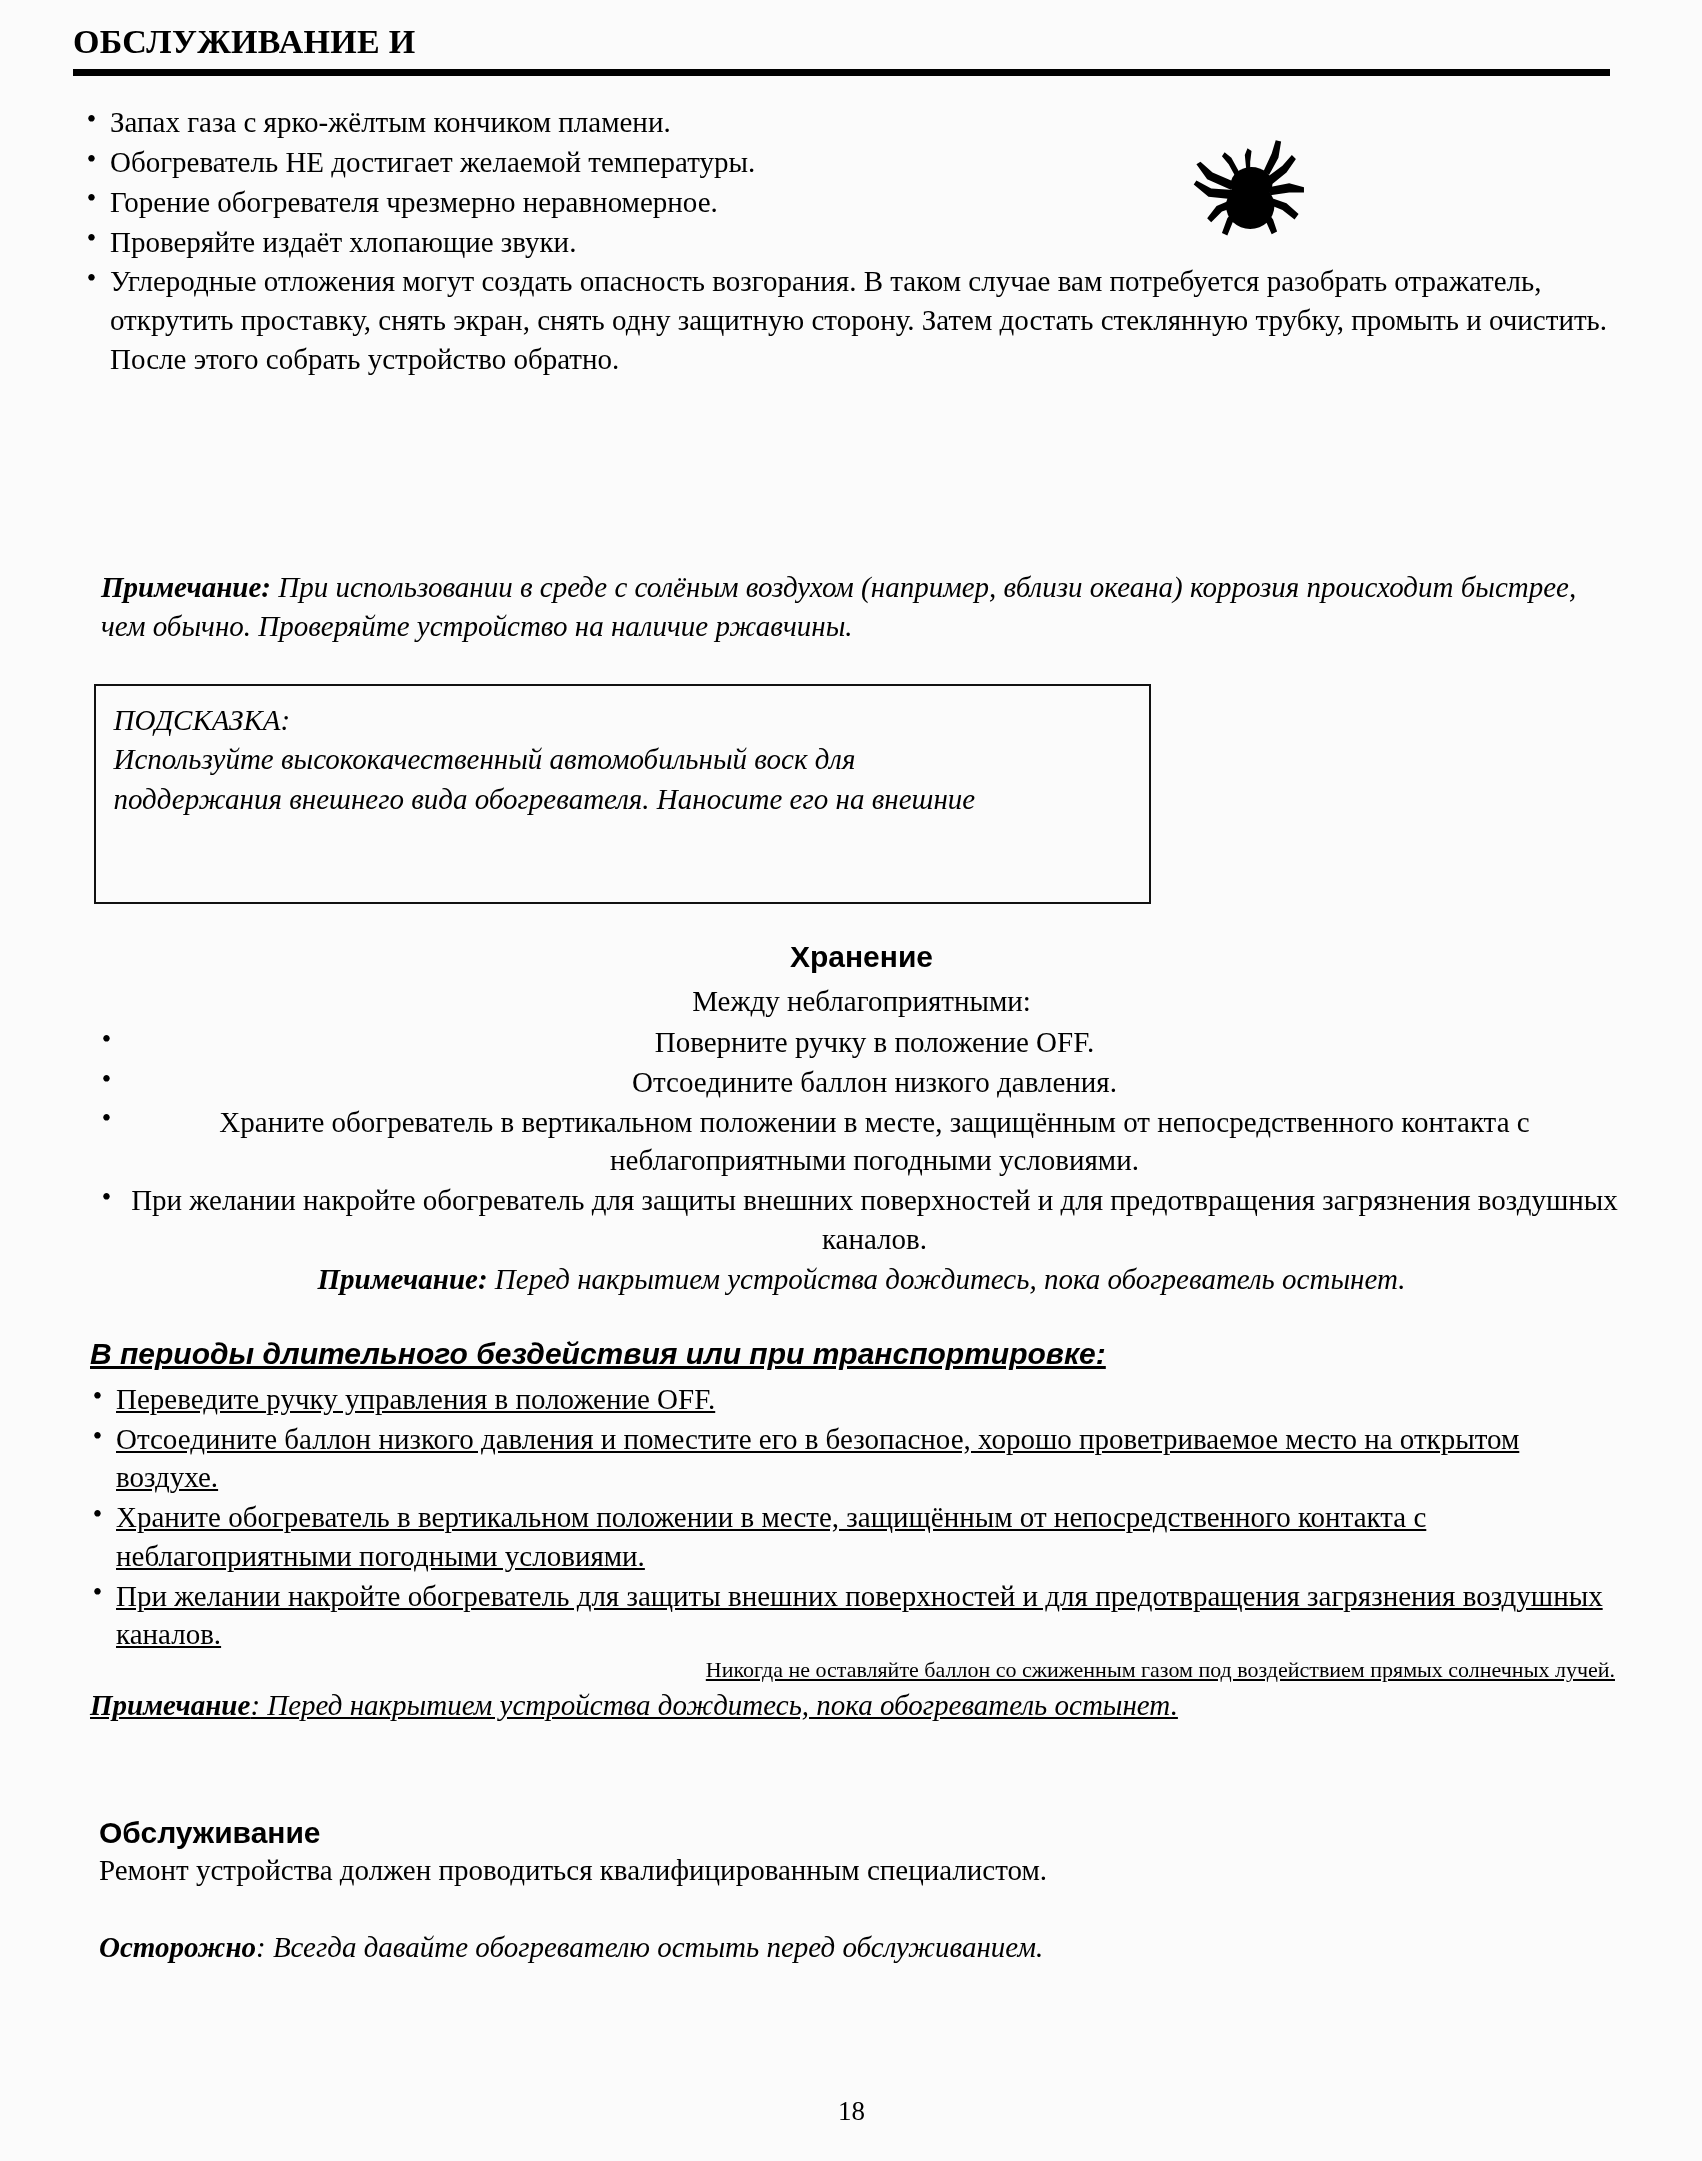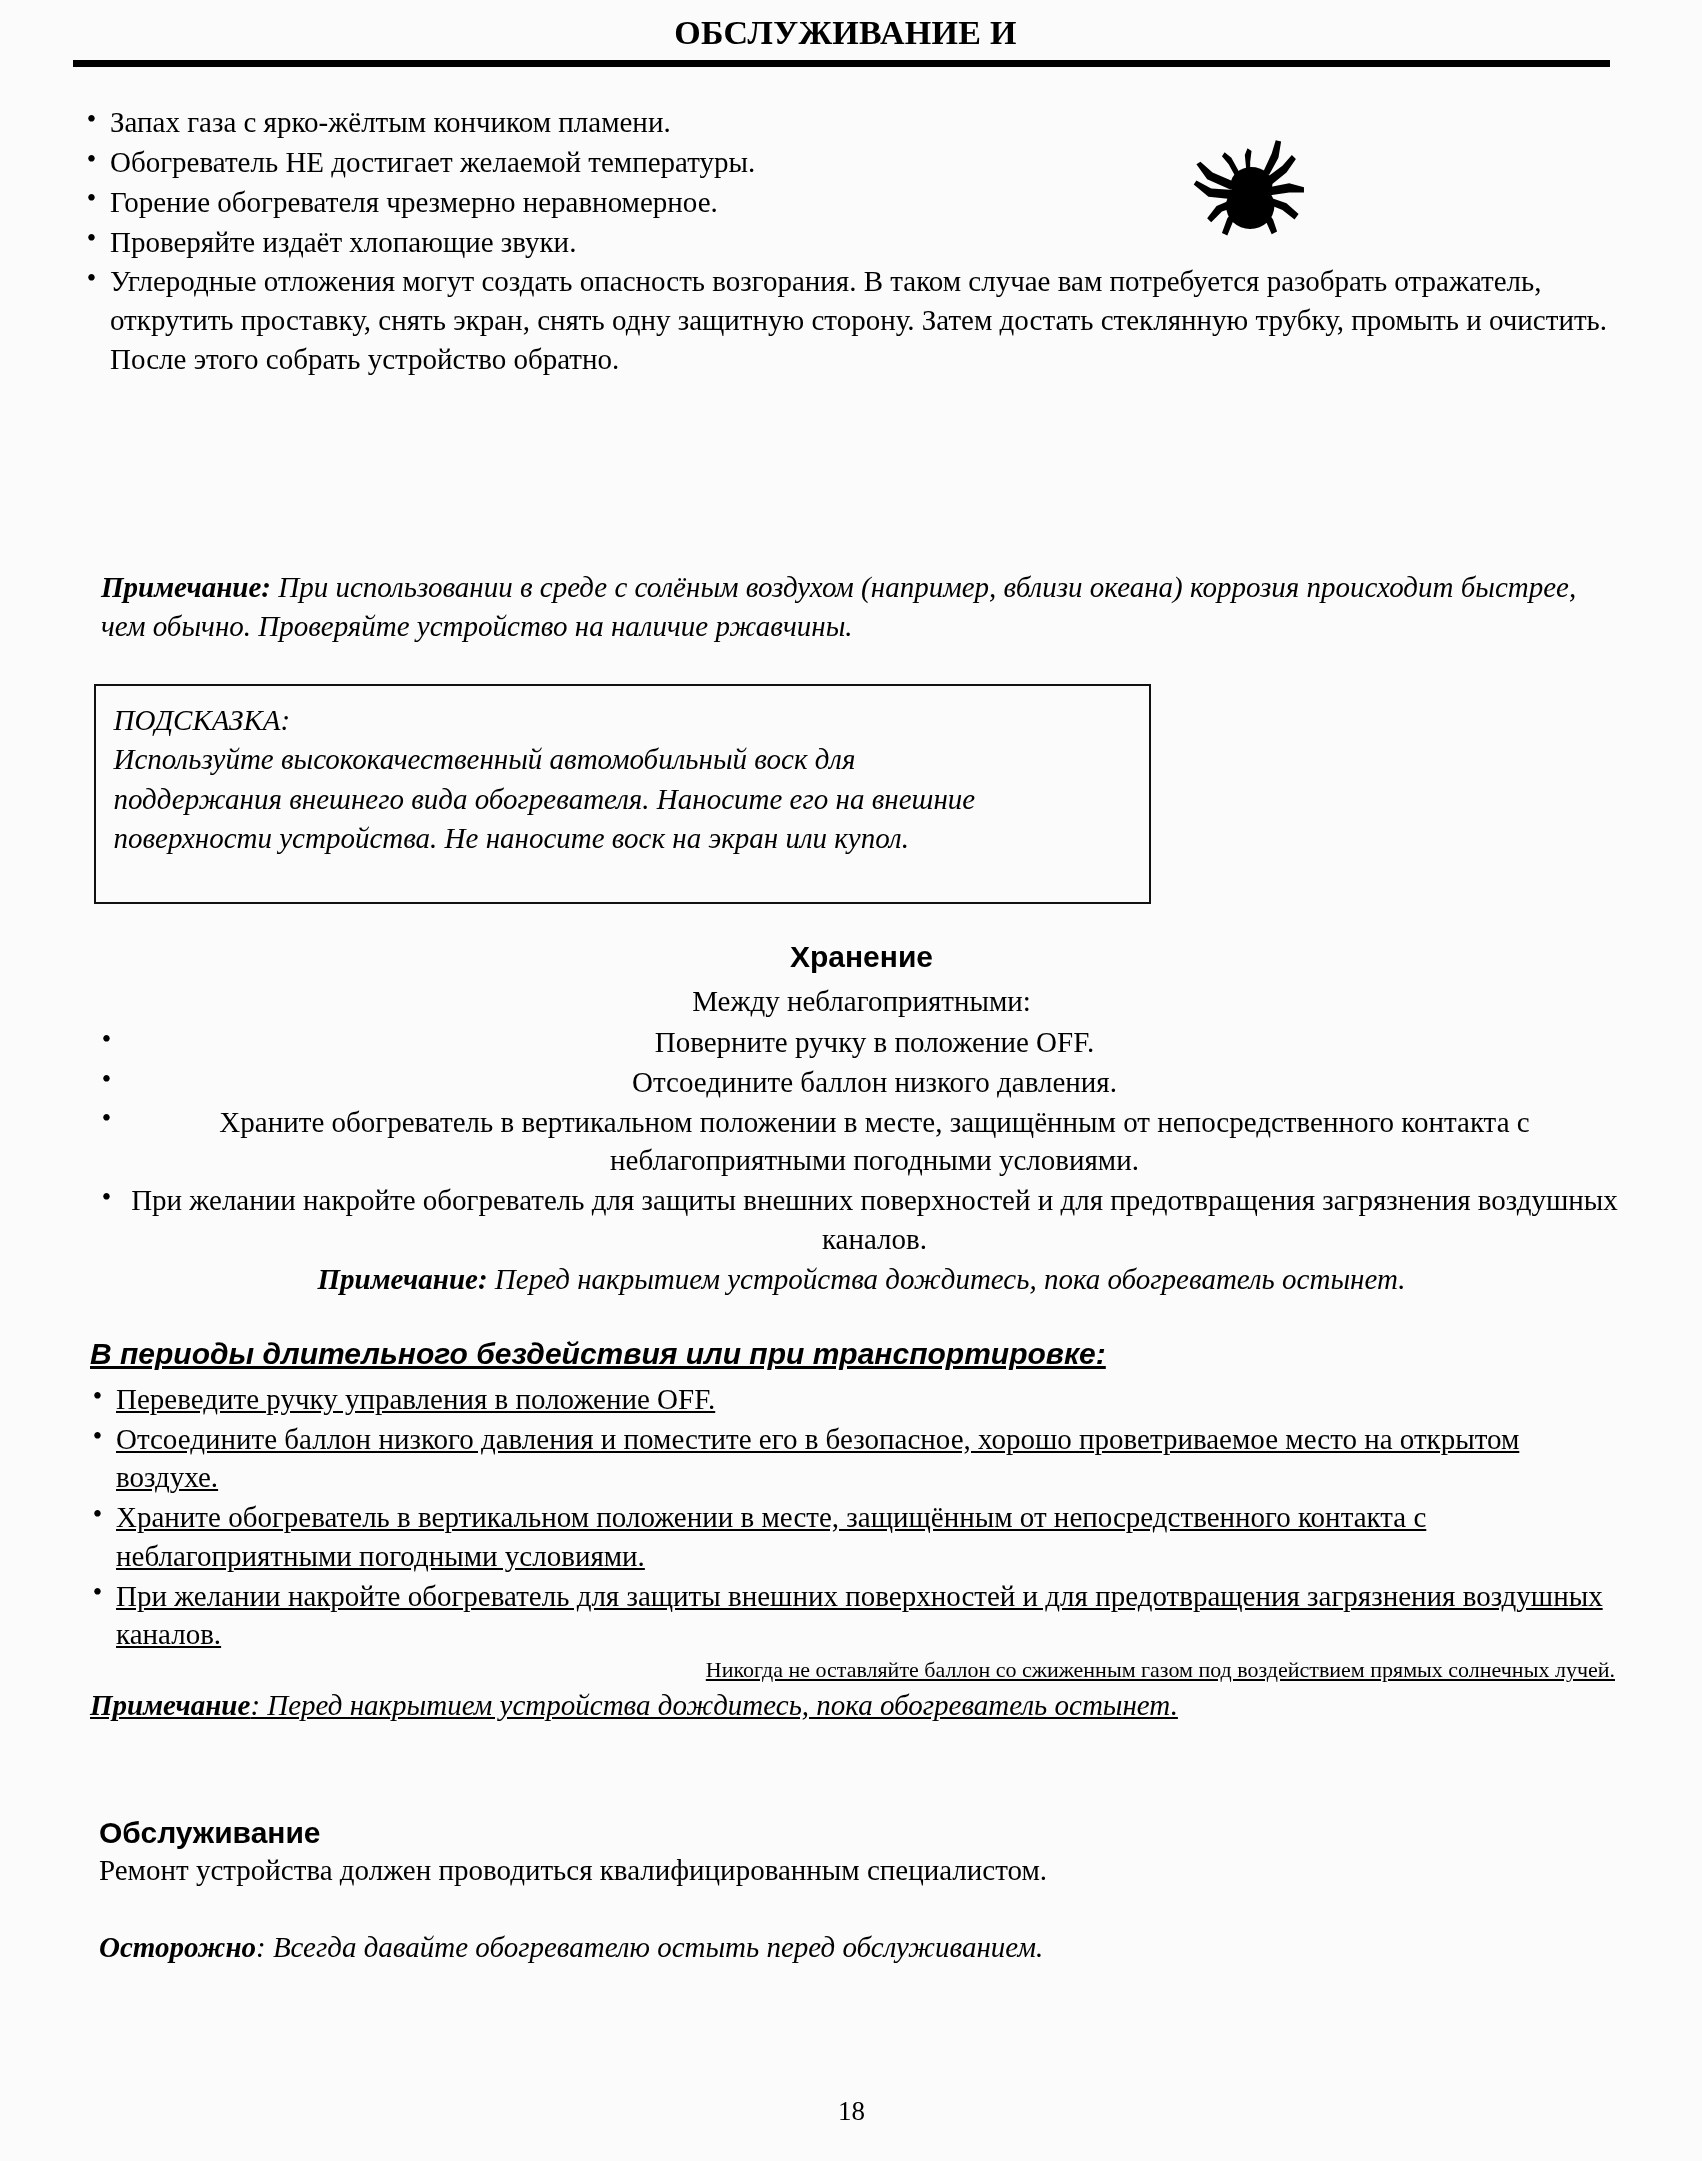--- a/index.html
+++ b/index.html
@@ -16,23 +16,22 @@
     font-family: "Liberation Serif", "DejaVu Serif", serif;
     color: #000000;
     box-sizing: border-box;
     overflow: hidden;
   }
 
   
   .header {
     position: absolute;
     left: 73px;
-    top: 15px;
+    top: 24px;
     width: 1545px;
-    text-align: center;
   }
   .header-title {
     font-family: "Liberation Serif", "DejaVu Serif", serif;
     font-weight: bold;
     font-size: 34px;
     letter-spacing: 0.3px;
     line-height: 1.05;
     white-space: nowrap;
   }
   .header-rule {
@@ -238,21 +237,20 @@
   </ul>
 
   <div class="note note-salt">
     <span class="note-lead">Примечание:</span><span> При использовании в среде с солёным воздухом (например, вблизи океана) коррозия происходит быстрее, чем обычно. Проверяйте устройство на наличие ржавчины.</span>
   </div>
 
   <div class="tip-box">
     <div class="tip-line">ПОДСКАЗКА:</div>
     <div class="tip-line">Используйте высококачественный автомобильный воск для</div>
     <div class="tip-line">поддержания внешнего вида обогревателя. Наносите его на внешние</div>
-    <div class="tip-line">поверхности устройства. Не наносите воск на экран или купол.</div>
   </div>
 
   <div class="storage">
     <div class="sec-head">Хранение</div>
     <div class="storage-intro">Между неблагоприятными:</div>
     <ul class="bullet-list">
       <li class="bullet-item">Поверните ручку в положение OFF.</li>
       <li class="bullet-item">Отсоедините баллон низкого давления.</li>
       <li class="bullet-item">Храните обогреватель в вертикальном положении в месте, защищённым от непосредственного контакта с неблагоприятными погодными условиями.</li>
       <li class="bullet-item">При желании накройте обогреватель для защиты внешних поверхностей и для предотвращения загрязнения воздушных каналов.</li>

